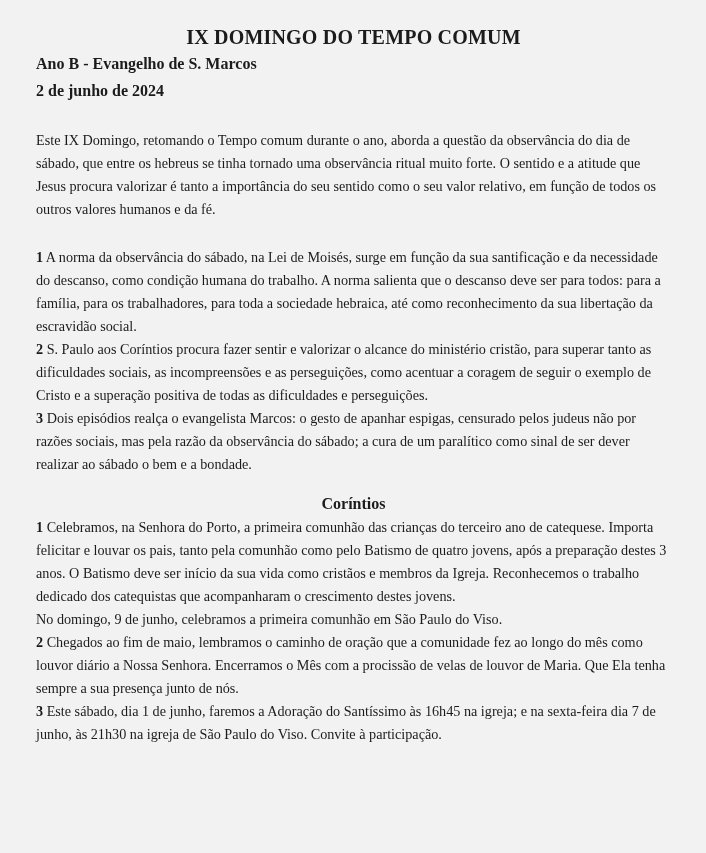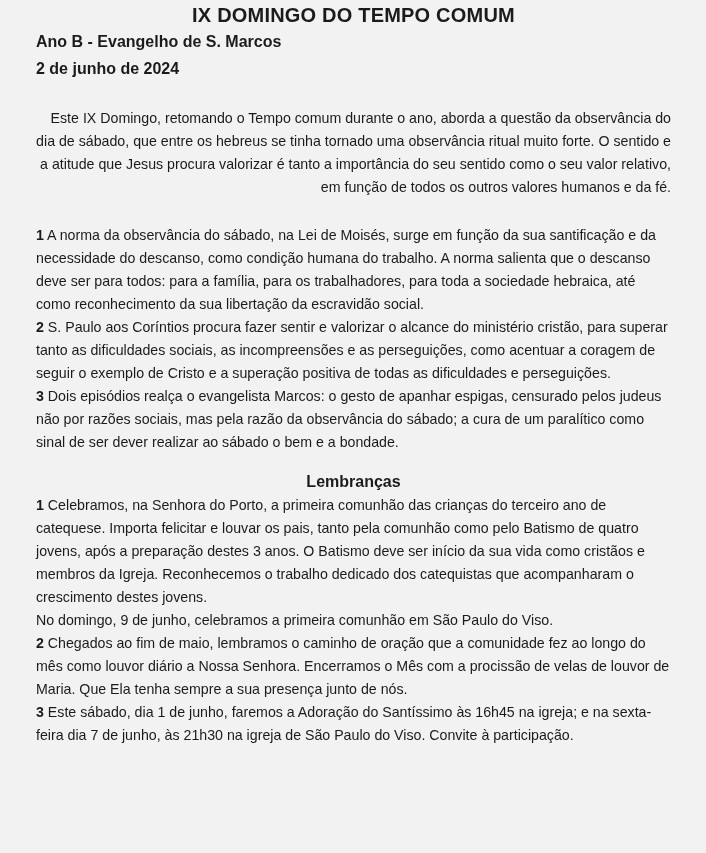--- a/index.html
+++ b/index.html
@@ -5,25 +5,25 @@
   html, body {
     margin: 0;
     padding: 0;
     background: #f2f2f2;
   }
   .page {
     position: relative;
     width: 706px;
     height: 853px;
     box-sizing: border-box;
-    padding: 2px 35px 0 36px;
+    padding: 24px 35px 0 36px;
     overflow: hidden;
     background: #f2f2f2;
     color: #1b1b1b;
-    font-family: Liberation Sans, sans-serif;
+    font-family: Liberation Serif, serif;
   }
   .doc-title {
     font-size: 20px;
     line-height: 26px;
     font-weight: 700;
     text-align: center;
     letter-spacing: 0.2px;
   }
   .doc-subtitle,
   .doc-date {
@@ -32,21 +32,20 @@
     font-weight: 700;
     text-align: left;
   }
   .para {
     font-size: 14.2px;
     line-height: 23px;
     margin: 0;
   }
   .intro {
     margin-top: 25px;
-    text-align: right;
   }
   .commentary {
     margin-top: 25px;
   }
   .num {
     font-weight: 700;
   }
   .lemb-heading {
     font-size: 16px;
     line-height: 24px;
@@ -80,21 +79,21 @@
       <span class="num">2</span>
       <span>S. Paulo aos Coríntios procura fazer sentir e valorizar o alcance do ministério cristão, para superar tanto as dificuldades sociais, as incompreensões e as perseguições, como acentuar a coragem de seguir o exemplo de Cristo e a superação positiva de todas as dificuldades e perseguições.</span>
     </div>
     <div class="para">
       <span class="num">3</span>
       <span>Dois episódios realça o evangelista Marcos: o gesto de apanhar espigas, censurado pelos judeus não por razões sociais, mas pela razão da observância do sábado; a cura de um paralítico como sinal de ser dever realizar ao sábado o bem e a bondade.</span>
     </div>
   </section>
 
   <section>
-    <h2 class="lemb-heading">Lembranças</h2>
+    <h2 class="lemb-heading">Coríntios</h2>
 
     <div class="para">
       <span class="num">1</span>
       <span>Celebramos, na Senhora do Porto, a primeira comunhão das crianças do terceiro ano de catequese. Importa felicitar e louvar os pais, tanto pela comunhão como pelo Batismo de quatro jovens, após a preparação destes 3 anos. O Batismo deve ser início da sua vida como cristãos e membros da Igreja. Reconhecemos o trabalho dedicado dos catequistas que acompanharam o crescimento destes jovens.</span>
       <span class="extra-line">No domingo, 9 de junho, celebramos a primeira comunhão em São Paulo do Viso.</span>
     </div>
     <div class="para">
       <span class="num">2</span>
       <span>Chegados ao fim de maio, lembramos o caminho de oração que a comunidade fez ao longo do mês como louvor diário a Nossa Senhora. Encerramos o Mês com a procissão de velas de louvor de Maria. Que Ela tenha sempre a sua presença junto de nós.</span>
     </div>

